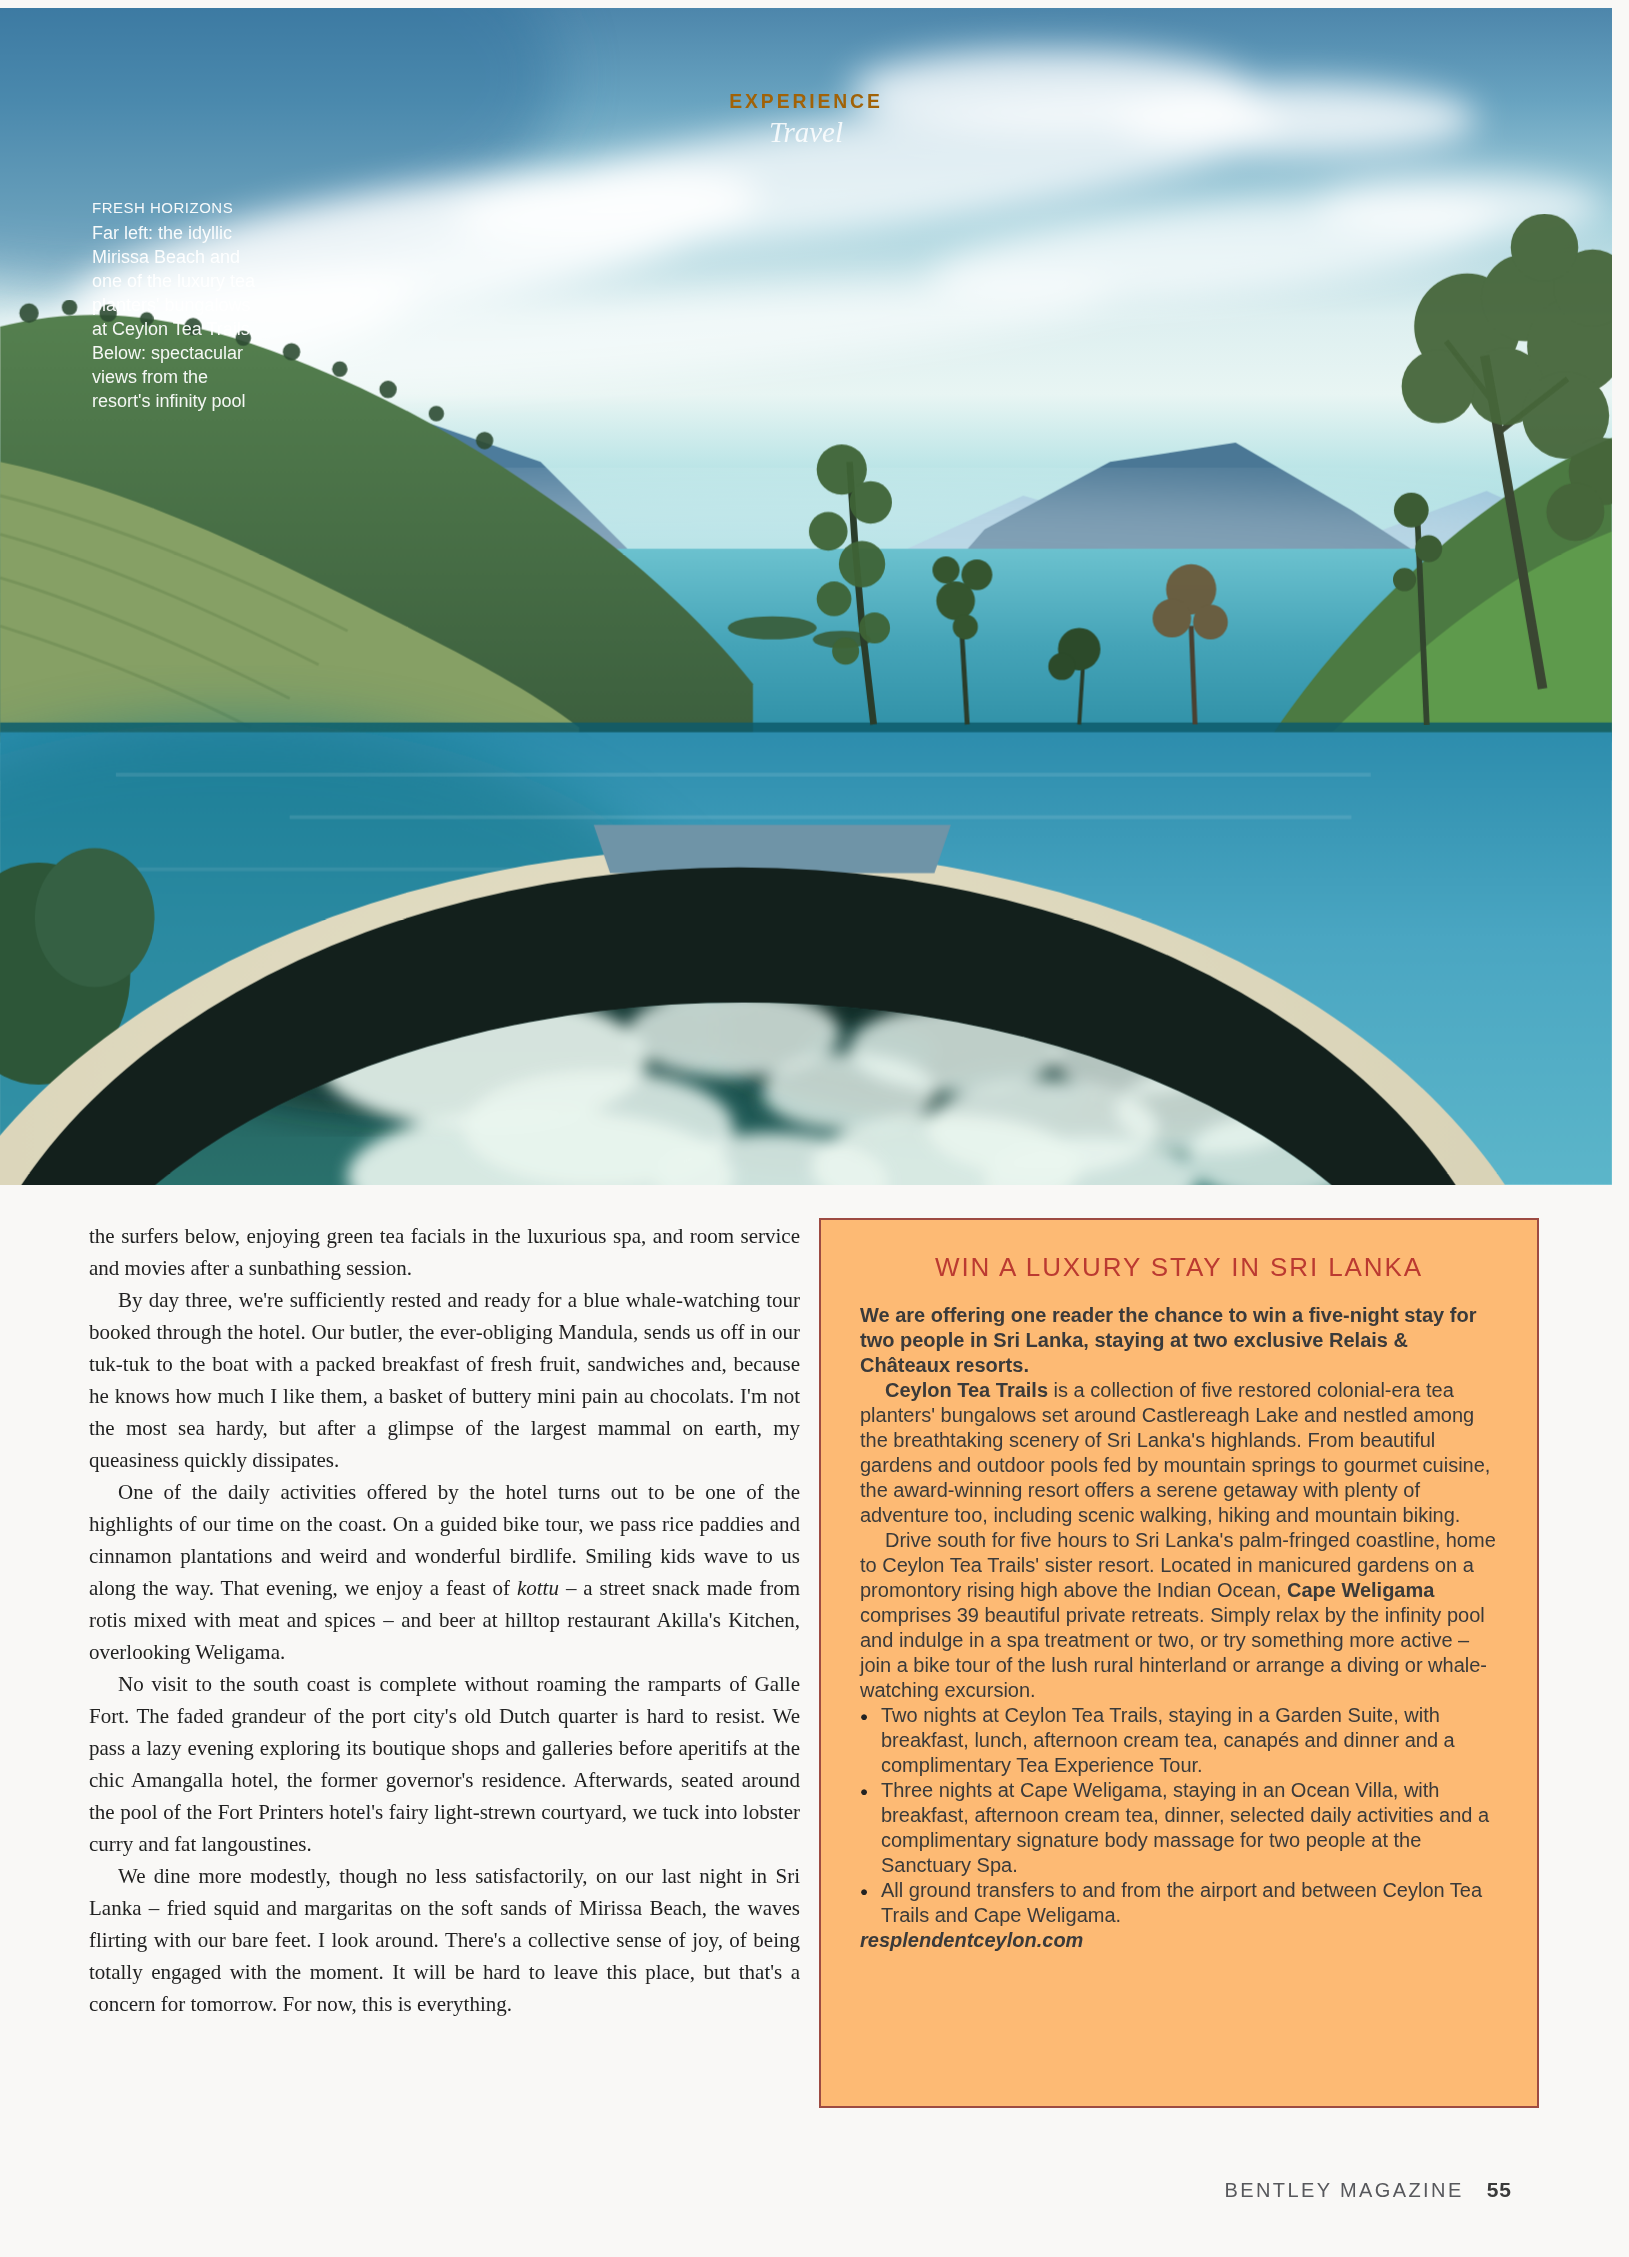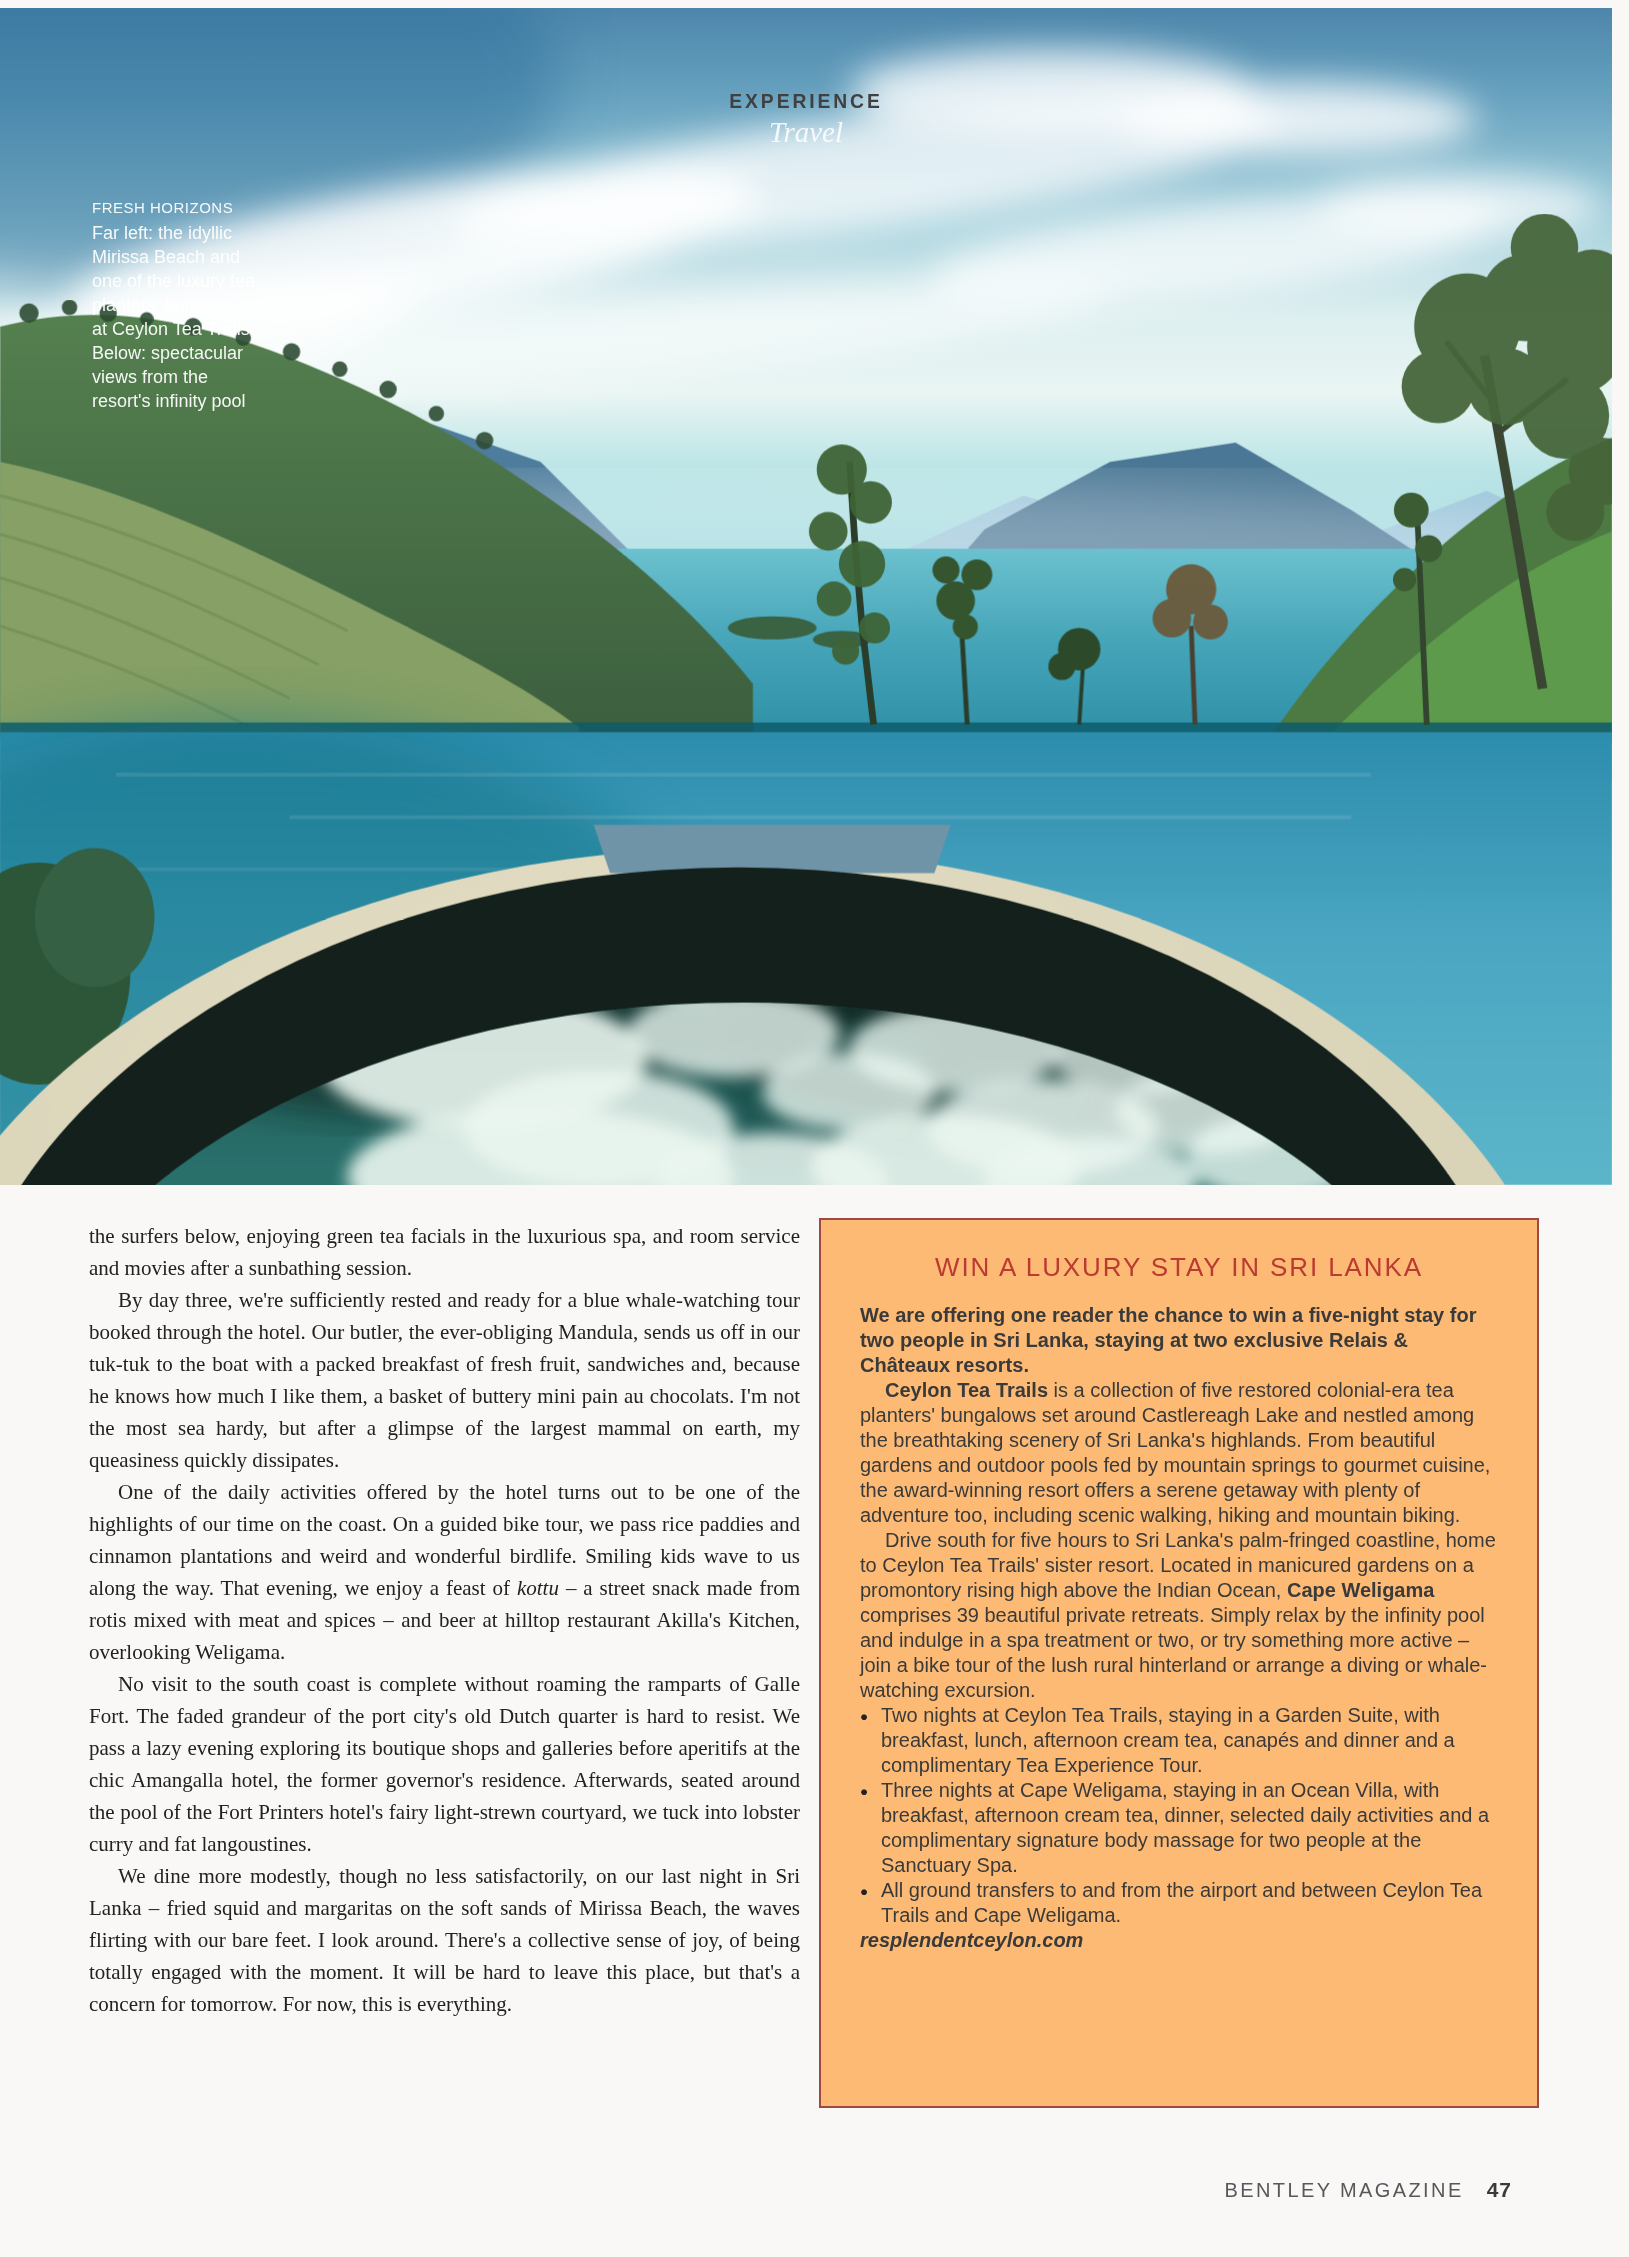--- a/index.html
+++ b/index.html
@@ -14,21 +14,21 @@
     width:1630px;height:2257px;position:relative;overflow:hidden;
     background:#f9f8f6;
     font-family:"Liberation Sans",sans-serif;
   }
   .photo{
     position:absolute;left:0;top:7.7px;width:1612px;height:1177px;overflow:hidden;
   }
   .photo svg{display:block;width:100%;height:100%;}
   .overline{
     position:absolute;left:0;top:83px;width:1612px;text-align:center;
-    color:#404040;font-weight:bold;font-size:19.3px;letter-spacing:2.9px;
+    color:#a16207;font-weight:bold;font-size:19.3px;letter-spacing:2.9px;
   }
   .overline-sub{
     position:absolute;left:0;top:108px;width:1612px;text-align:center;
     font-family:"Liberation Serif",serif;font-style:italic;font-size:29px;
     color:rgba(255,255,255,0.85);
   }
   .photo-caption{
     position:absolute;left:92px;top:191px;width:241px;color:rgba(255,255,255,0.94);
   }
   .photo-caption .cap-title{
@@ -320,15 +320,15 @@
     </li>
     <li>
       <span class="bullet">●</span>
       <span><span>All ground transfers to and from the airport and between Ceylon Tea Trails and Cape Weligama.</span></span>
     </li>
   </ul>
   <p class="site">resplendentceylon.com</p>
 </div>
 
 <div class="page-footer">
-  <span>BENTLEY MAGAZINE</span><span class="pageno">47</span>
+  <span>BENTLEY MAGAZINE</span><span class="pageno">55</span>
 </div>
 
 
 </body></html>

